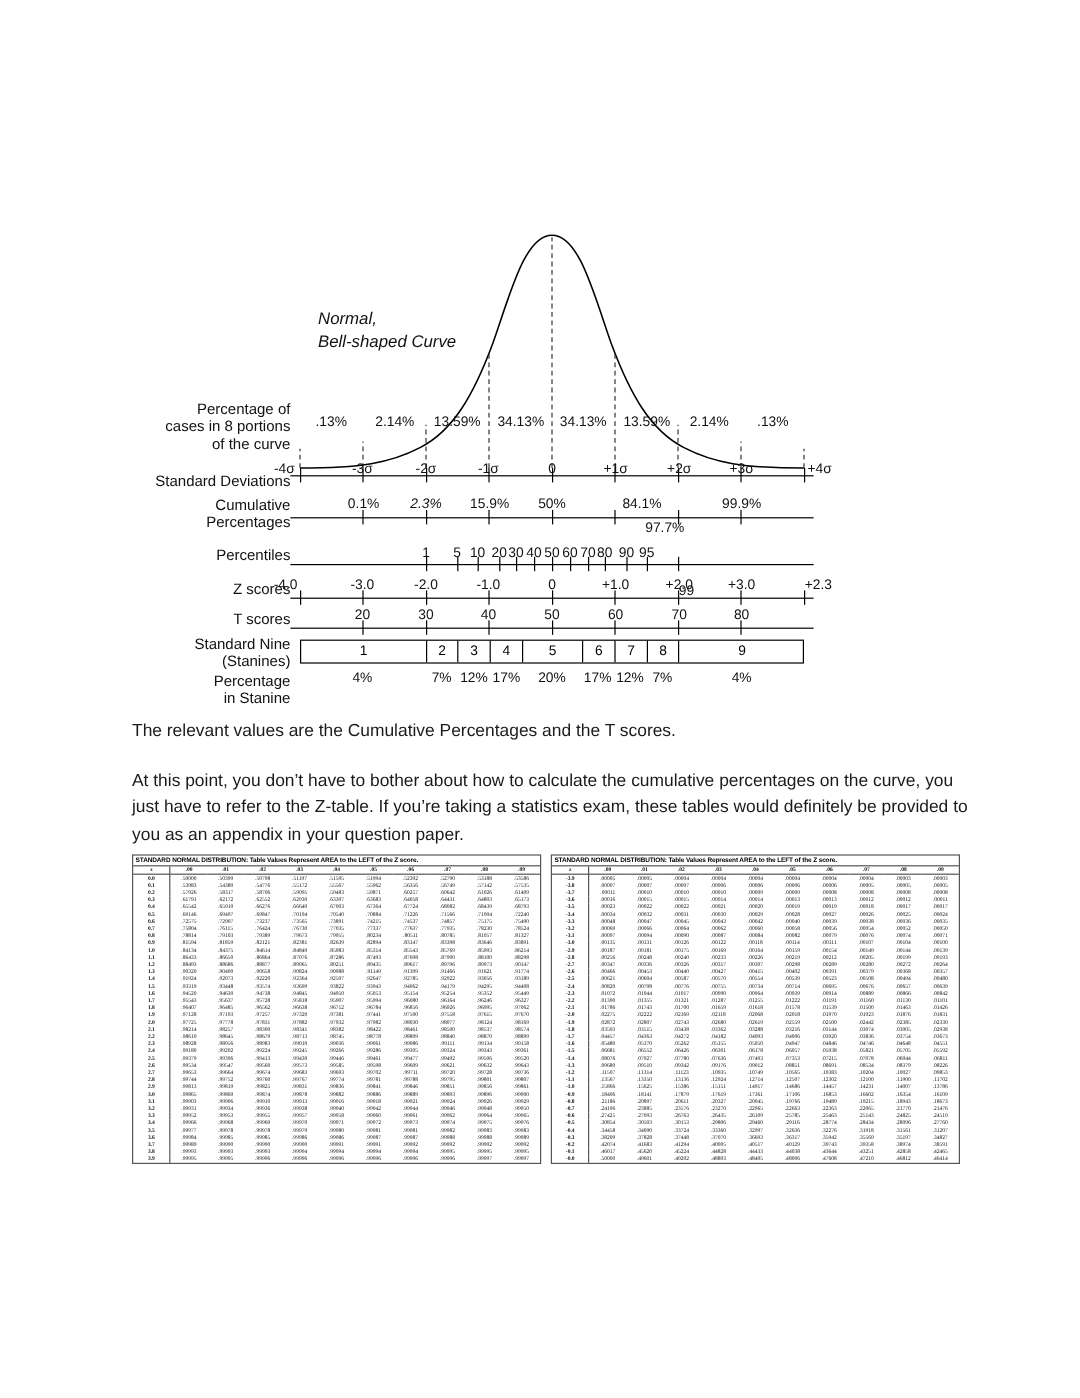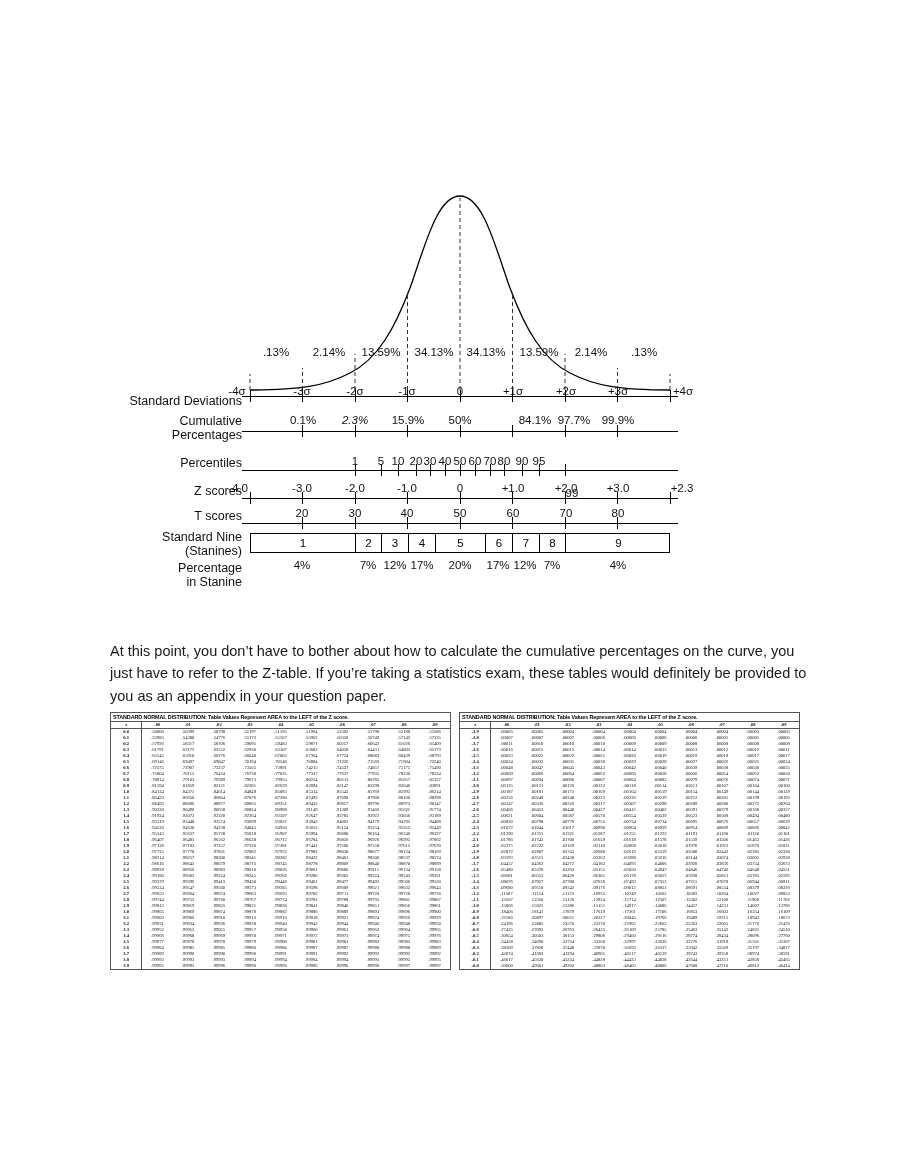--- a/index.html
+++ b/index.html
@@ -155,21 +155,30 @@
       <line x1="192.5" y1="212" x2="192.5" y2="190" stroke="#333" stroke-width="1" stroke-dasharray="4,3"></line>
       <line x1="245" y1="212" x2="245" y2="176" stroke="#333" stroke-width="1" stroke-dasharray="4,3"></line>
       <line x1="297.5" y1="212" x2="297.5" y2="115" stroke="#333" stroke-width="1" stroke-dasharray="4,3"></line>
       <line x1="350" y1="212" x2="350" y2="20" stroke="#333" stroke-width="1" stroke-dasharray="4,3"></line>
       <line x1="402.5" y1="212" x2="402.5" y2="115" stroke="#333" stroke-width="1" stroke-dasharray="4,3"></line>
       <line x1="455" y1="212" x2="455" y2="176" stroke="#333" stroke-width="1" stroke-dasharray="4,3"></line>
       <line x1="507.5" y1="212" x2="507.5" y2="190" stroke="#333" stroke-width="1" stroke-dasharray="4,3"></line>
       <line x1="560" y1="212" x2="560" y2="196" stroke="#333" stroke-width="1" stroke-dasharray="4,3"></line>
     </svg>
 
-
+    <div class="curve-caption" style="left:155px; top:78px; width:200px;">
+      <div>Normal,</div>
+      <div>Bell-shaped Curve</div>
+    </div>
+
+    <div class="fig-label" style="left:0; top:156px; width:132px;">
+      <div>Percentage of</div>
+      <div>cases in 8 portions</div>
+      <div>of the curve</div>
+    </div>
     <div class="fig-label" style="left:0; top:216px; width:132px;">
       <div>Standard Deviations</div>
     </div>
     <div class="fig-label" style="left:0; top:236px; width:132px;">
       <div>Cumulative</div>
       <div>Percentages</div>
     </div>
     <div class="fig-label" style="left:0; top:278px; width:132px;">
       <div>Percentiles</div>
     </div>
@@ -232,21 +241,21 @@
       <div class="vtick" style="left:402px; top:247px; height:12px;"></div>
       <div class="vtick" style="left:455px; top:247px; height:12px;"></div>
       <div class="vtick" style="left:507px; top:247px; height:12px;"></div>
     </div>
     <div class="pct-row" style="left:0; top:236px; width:700px; height:14px;">
       <span class="tick-label" style="left:193px;">0.1%</span>
       <span class="tick-label" style="left:245px;font-style:italic;">2.3%</span>
       <span class="tick-label" style="left:298px;">15.9%</span>
       <span class="tick-label" style="left:350px;">50%</span>
       <span class="tick-label" style="left:425px;">84.1%</span>
-      <span class="tick-label" style="left:464px;">97.7%</span>
+      <span class="tick-label" style="left:444px;margin-top:20px;">97.7%</span>
       <span class="tick-label" style="left:508px;">99.9%</span>
     </div>
 
     <div class="hline" style="left:132px; top:292px; width:436px;"></div>
     <div>
       <div class="vtick" style="left:245px; top:286px; height:12px;"></div>
       <div class="vtick" style="left:271px; top:286px; height:12px;"></div>
       <div class="vtick" style="left:288px; top:286px; height:12px;"></div>
       <div class="vtick" style="left:306px; top:286px; height:12px;"></div>
       <div class="vtick" style="left:320px; top:286px; height:12px;"></div>
@@ -338,20 +347,21 @@
       <span class="tick-label" style="left:172px;">17%</span>
       <span class="tick-label" style="left:210px;">20%</span>
       <span class="tick-label" style="left:248px;">17%</span>
       <span class="tick-label" style="left:275px;">12%</span>
       <span class="tick-label" style="left:302px;">7%</span>
       <span class="tick-label" style="left:368px;">4%</span>
     </div>
 
   </div>
 
+  <div class="para" style="left:110px; top:598px; width:700px;">The relevant values are the Cumulative Percentages and the T scores.</div>
 
   <div class="para" style="left:110px; top:640px; width:700px;">At this point, you don’t have to bother about how to calculate the cumulative percentages on the curve, you just have to refer to the Z-table. If you’re taking a statistics exam, these tables would definitely be provided to you as an appendix in your question paper.</div>
 
   <div class="ztables">
     <div class="ztable">
       <div class="ztitle">STANDARD NORMAL DISTRIBUTION: Table Values Represent AREA to the LEFT of the Z score.</div>
       <table class="zt">
         <thead>
             <tr id="lt-head">
               <th>z</th>

